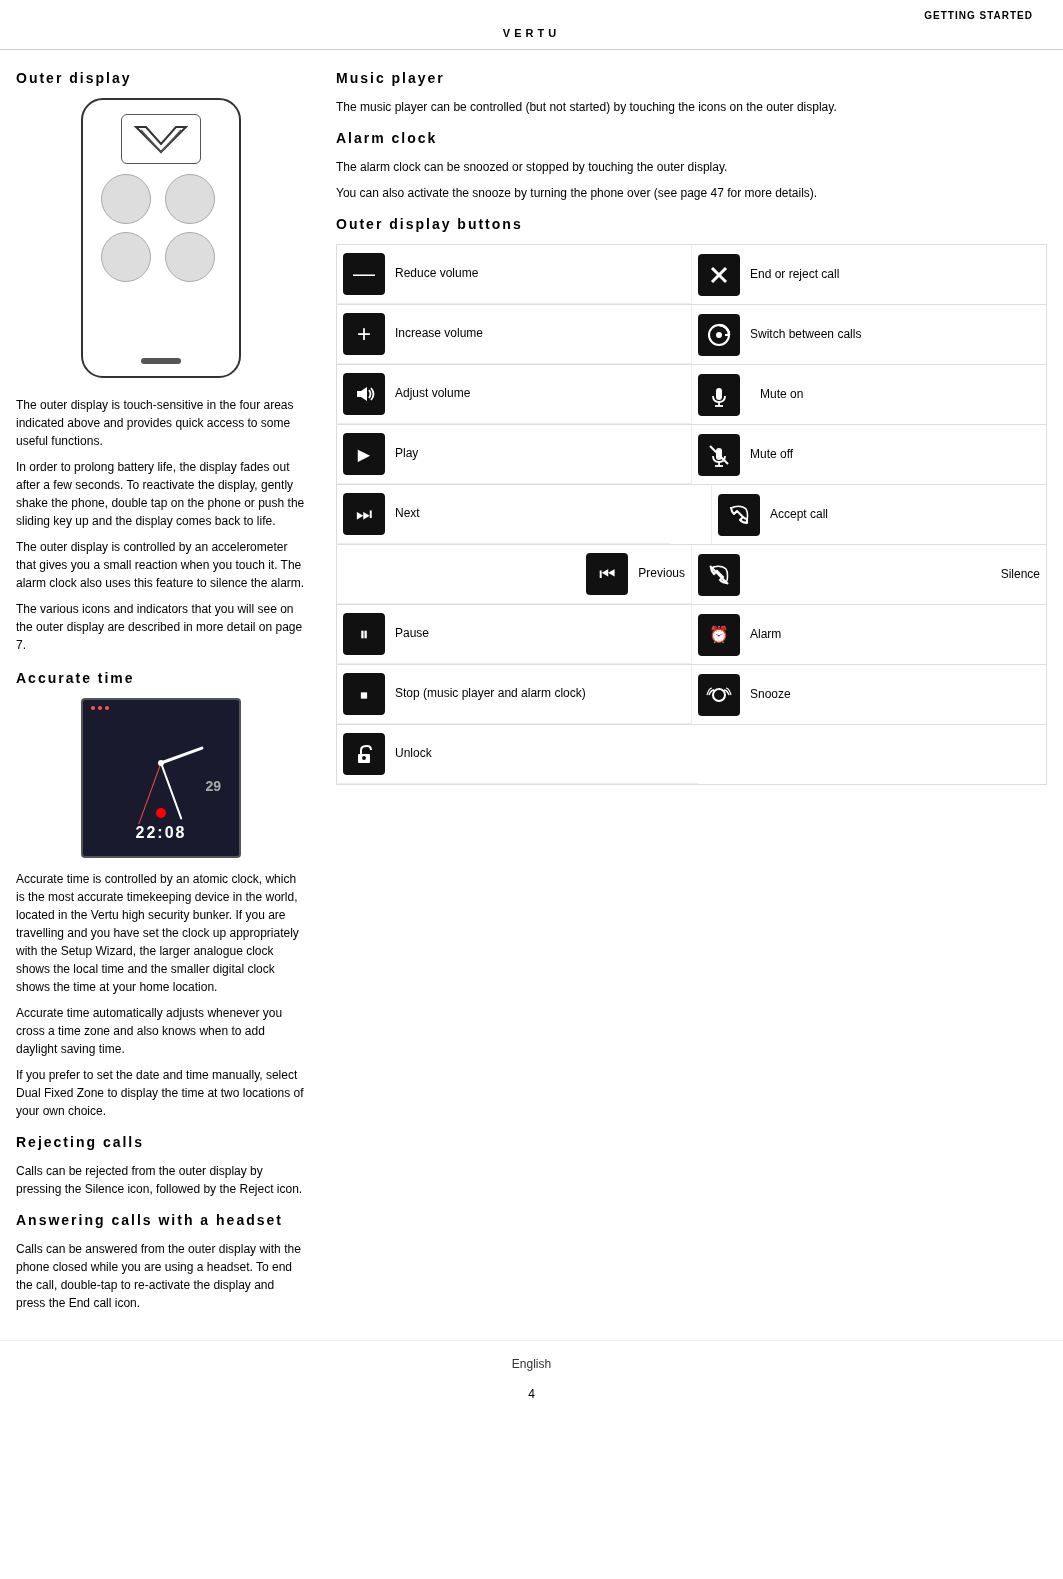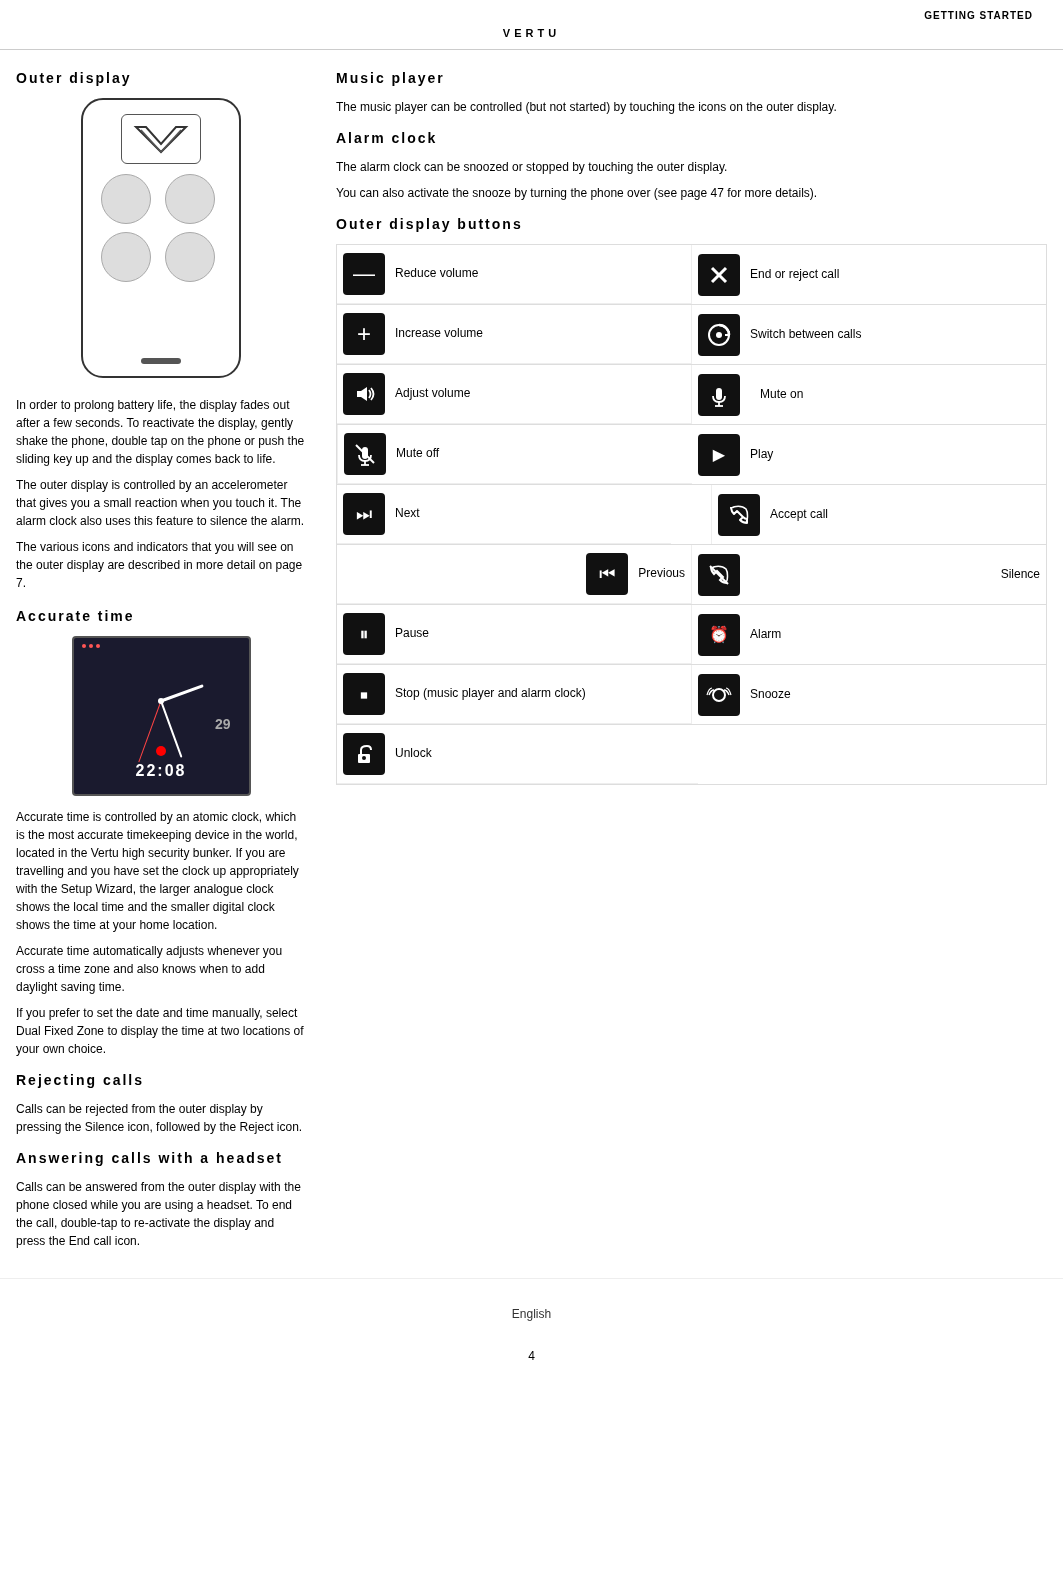--- a/index.html
+++ b/index.html
@@ -105,21 +105,21 @@
       border-radius: 3px;
     }
 
     
     .clock-container {
       display: flex;
       justify-content: center;
       margin-bottom: 12px;
     }
     .clock-box {
-      width: 179px;
+      width: 160px;
       height: 160px;
       background: #1a1a2e;
       border: 2px solid #555;
       border-radius: 4px;
       position: relative;
       overflow: hidden;
     }
     .clock-numbers {
       position: absolute;
       bottom: 14px;
@@ -212,21 +212,21 @@
       justify-content: center;
       color: #fff;
       font-size: 18px;
     }
     .btn-label {
       font-size: 12px;
       line-height: 1.3;
     }
     .page-footer {
       text-align: center;
-      padding: 28px;
+      padding: 16px;
       font-size: 12px;
       color: #333;
       border-top: 1px solid #eee;
     }
     .page-number {
       text-align: center;
       font-size: 12px;
       padding-bottom: 10px;
     }
     
@@ -269,20 +269,21 @@
         <div class="phone-circles">
           <div class="phone-circle"></div>
           <div class="phone-circle"></div>
           <div class="phone-circle"></div>
           <div class="phone-circle"></div>
         </div>
         <div class="phone-bottom-bar"></div>
       </div>
     </div>
 
+    <p>The outer display is touch-sensitive in the four areas indicated above and provides quick access to some useful functions.</p>
     <p>In order to prolong battery life, the display fades out after a few seconds. To reactivate the display, gently shake the phone, double tap on the phone or push the sliding key up and the display comes back to life.</p>
     <p>The outer display is controlled by an accelerometer that gives you a small reaction when you touch it. The alarm clock also uses this feature to silence the alarm.</p>
     <p>The various icons and indicators that you will see on the outer display are described in more detail on page 7.</p>
 
     <div class="section-title" style="margin-top:16px;">Accurate time</div>
 
     <div class="clock-container">
       <div class="clock-box">
         <div class="dots-row">
           <div class="dot-small"></div>
@@ -381,37 +382,37 @@
               <path d="M7,14 Q7,20 13,20 Q19,20 19,14" fill="none" stroke="white" stroke-width="1.8"></path>
               <line x1="13" y1="20" x2="13" y2="24" stroke="white" stroke-width="1.8"></line>
               <line x1="9" y1="24" x2="17" y2="24" stroke="white" stroke-width="1.8"></line>
             </svg>
           </div>
           <span class="btn-label">Mute on</span>
         </div>
       </div>
 
       <div style="display:flex;border-bottom:1px solid #ddd;">
+        <div class="btn-row" style="flex:1;">
+          <div class="btn-icon">
+              <span class="icon-play"></span>
+            </div>
+          <span class="btn-label">Play</span>
+        </div>
         <div class="btn-row col-divider" style="flex:1;">
           <div class="btn-icon">
             <svg width="26" height="26" viewBox="0 0 26 26">
               <rect x="10" y="6" width="6" height="12" rx="3" fill="white"></rect>
               <path d="M7,14 Q7,20 13,20 Q19,20 19,14" fill="none" stroke="white" stroke-width="1.8"></path>
               <line x1="13" y1="20" x2="13" y2="24" stroke="white" stroke-width="1.8"></line>
               <line x1="9" y1="24" x2="17" y2="24" stroke="white" stroke-width="1.8"></line>
               <line x1="4" y1="4" x2="22" y2="22" stroke="white" stroke-width="2"></line>
             </svg>
           </div>
           <span class="btn-label">Mute off</span>
-        </div>
-        <div class="btn-row" style="flex:1;">
-          <div class="btn-icon">
-              <span class="icon-play"></span>
-            </div>
-          <span class="btn-label">Play</span>
         </div>
       </div>
 
       <div style="display:flex;border-bottom:1px solid #ddd;gap:40px;">
         <div class="btn-row" style="flex:1;">
           <div class="btn-icon">
               <span class="icon-next"></span>
             </div>
           <span class="btn-label">Next</span>
         </div>

